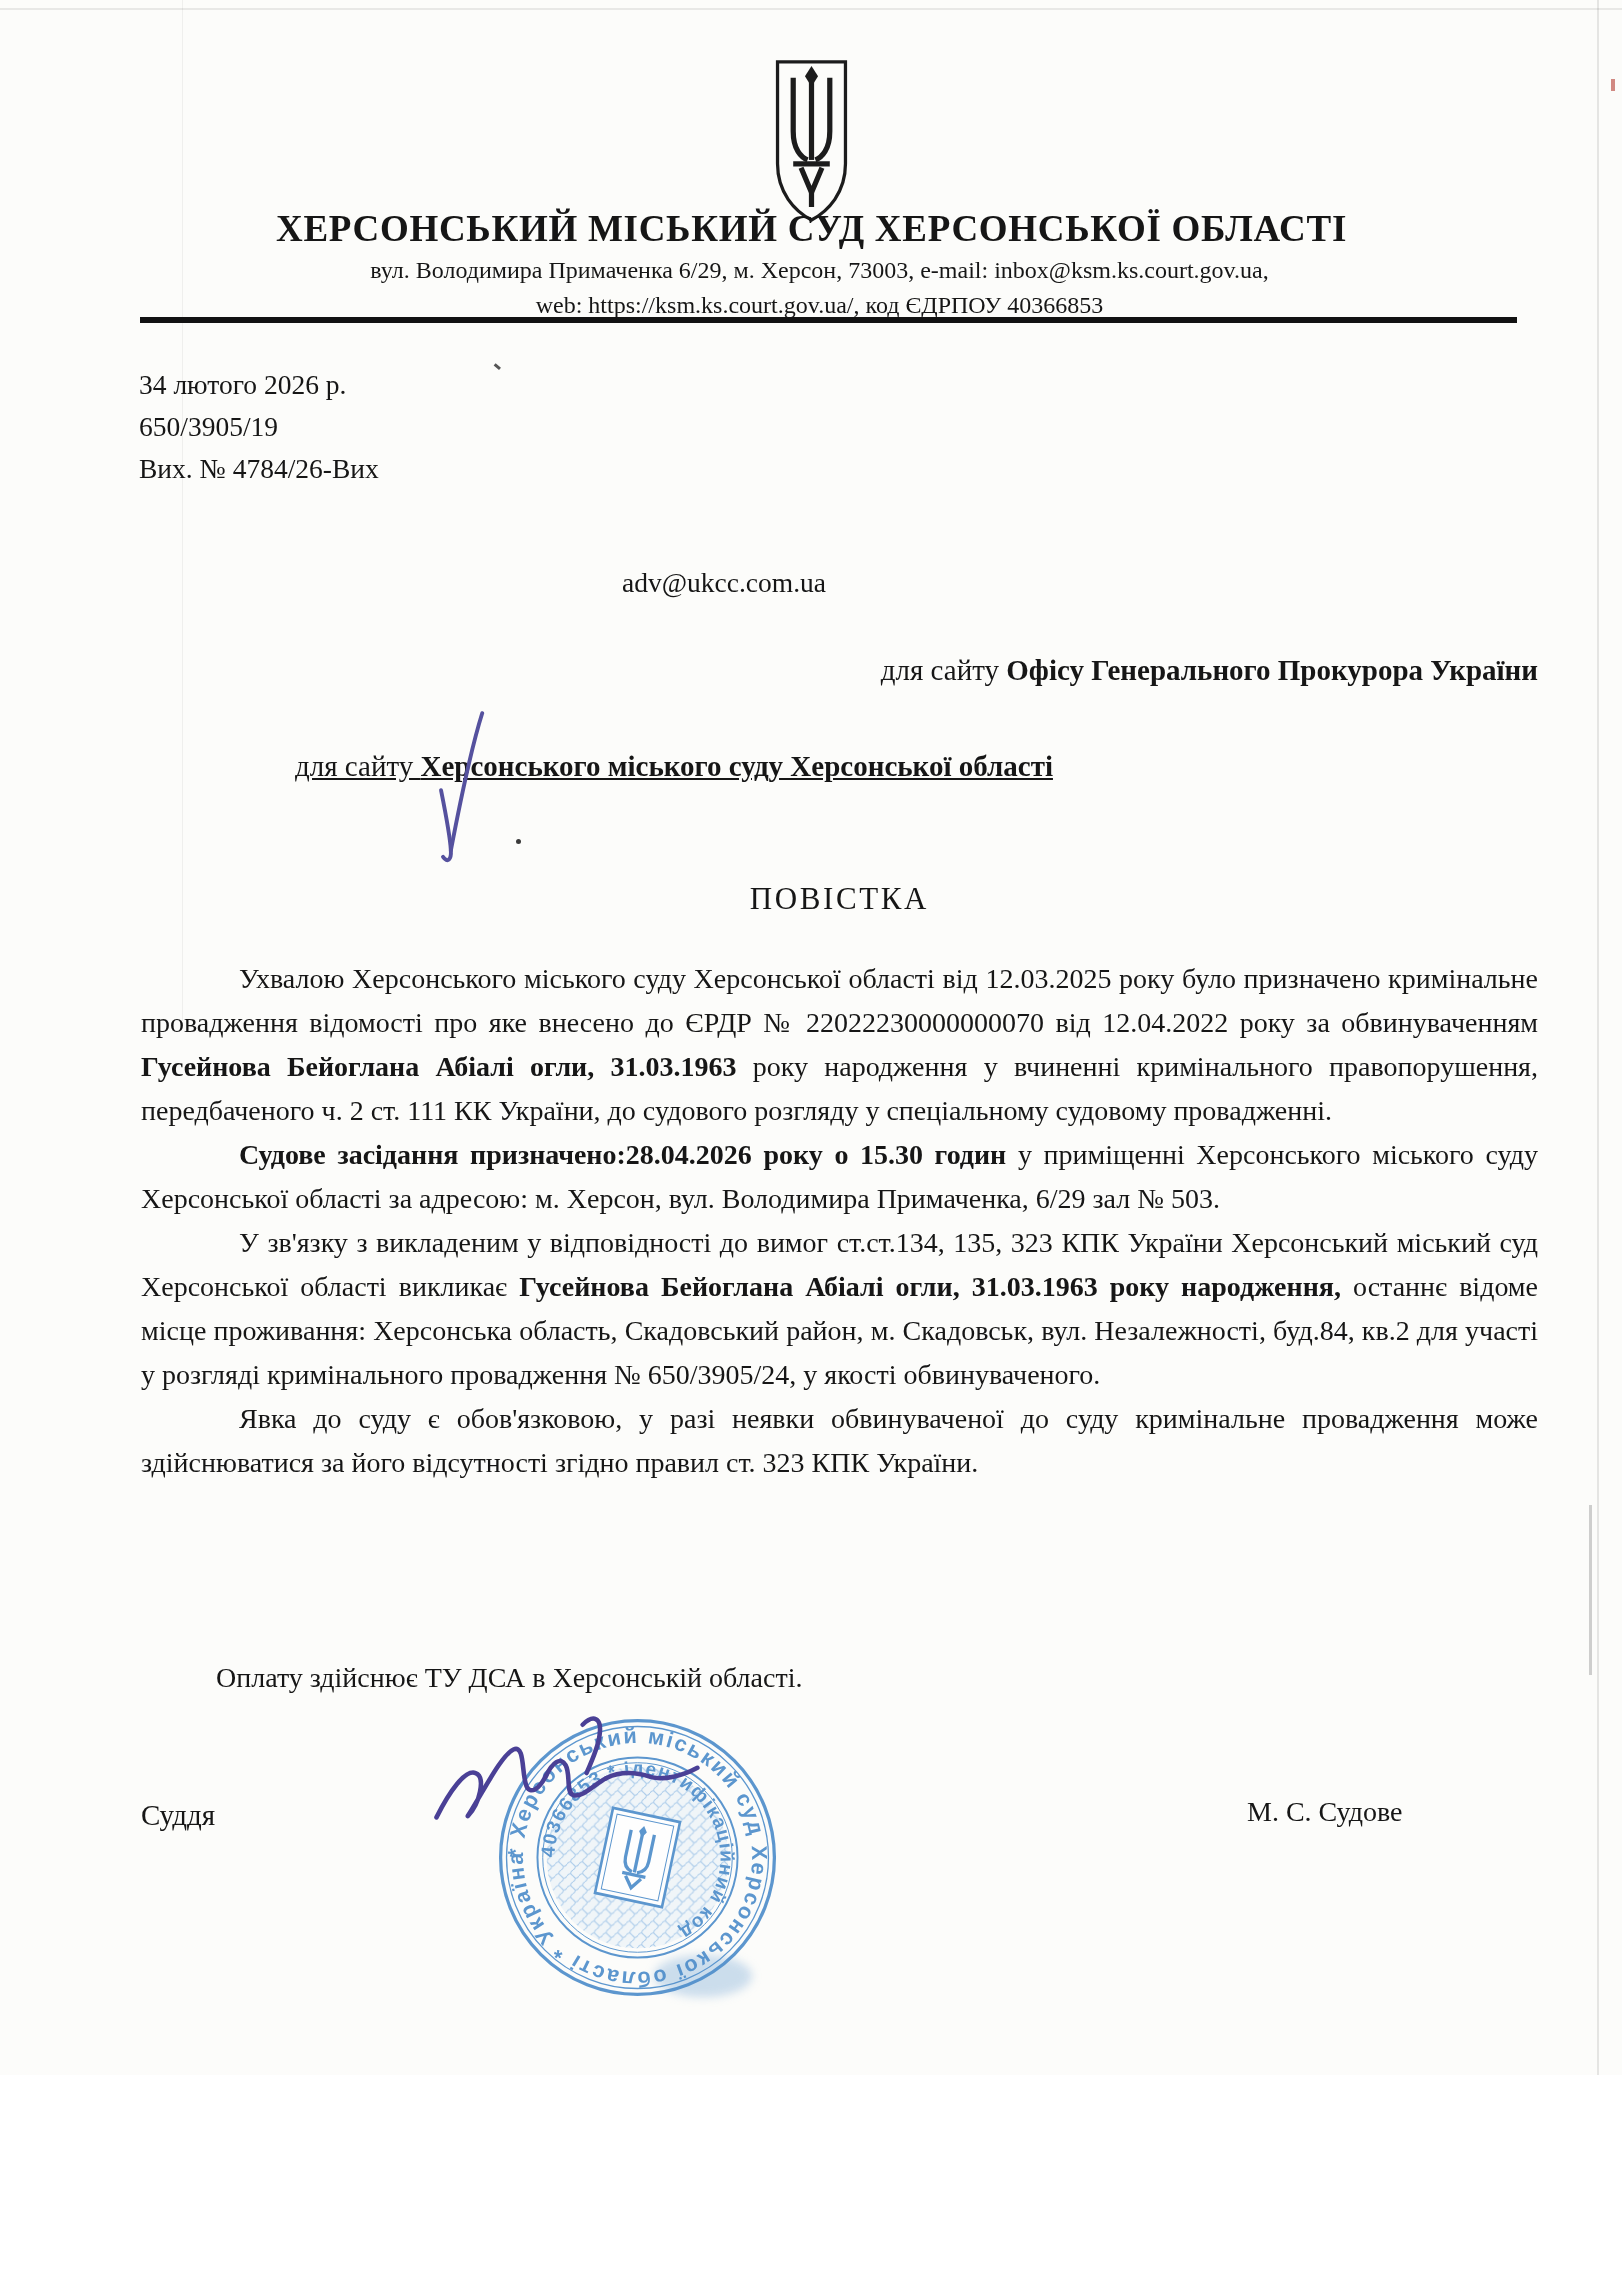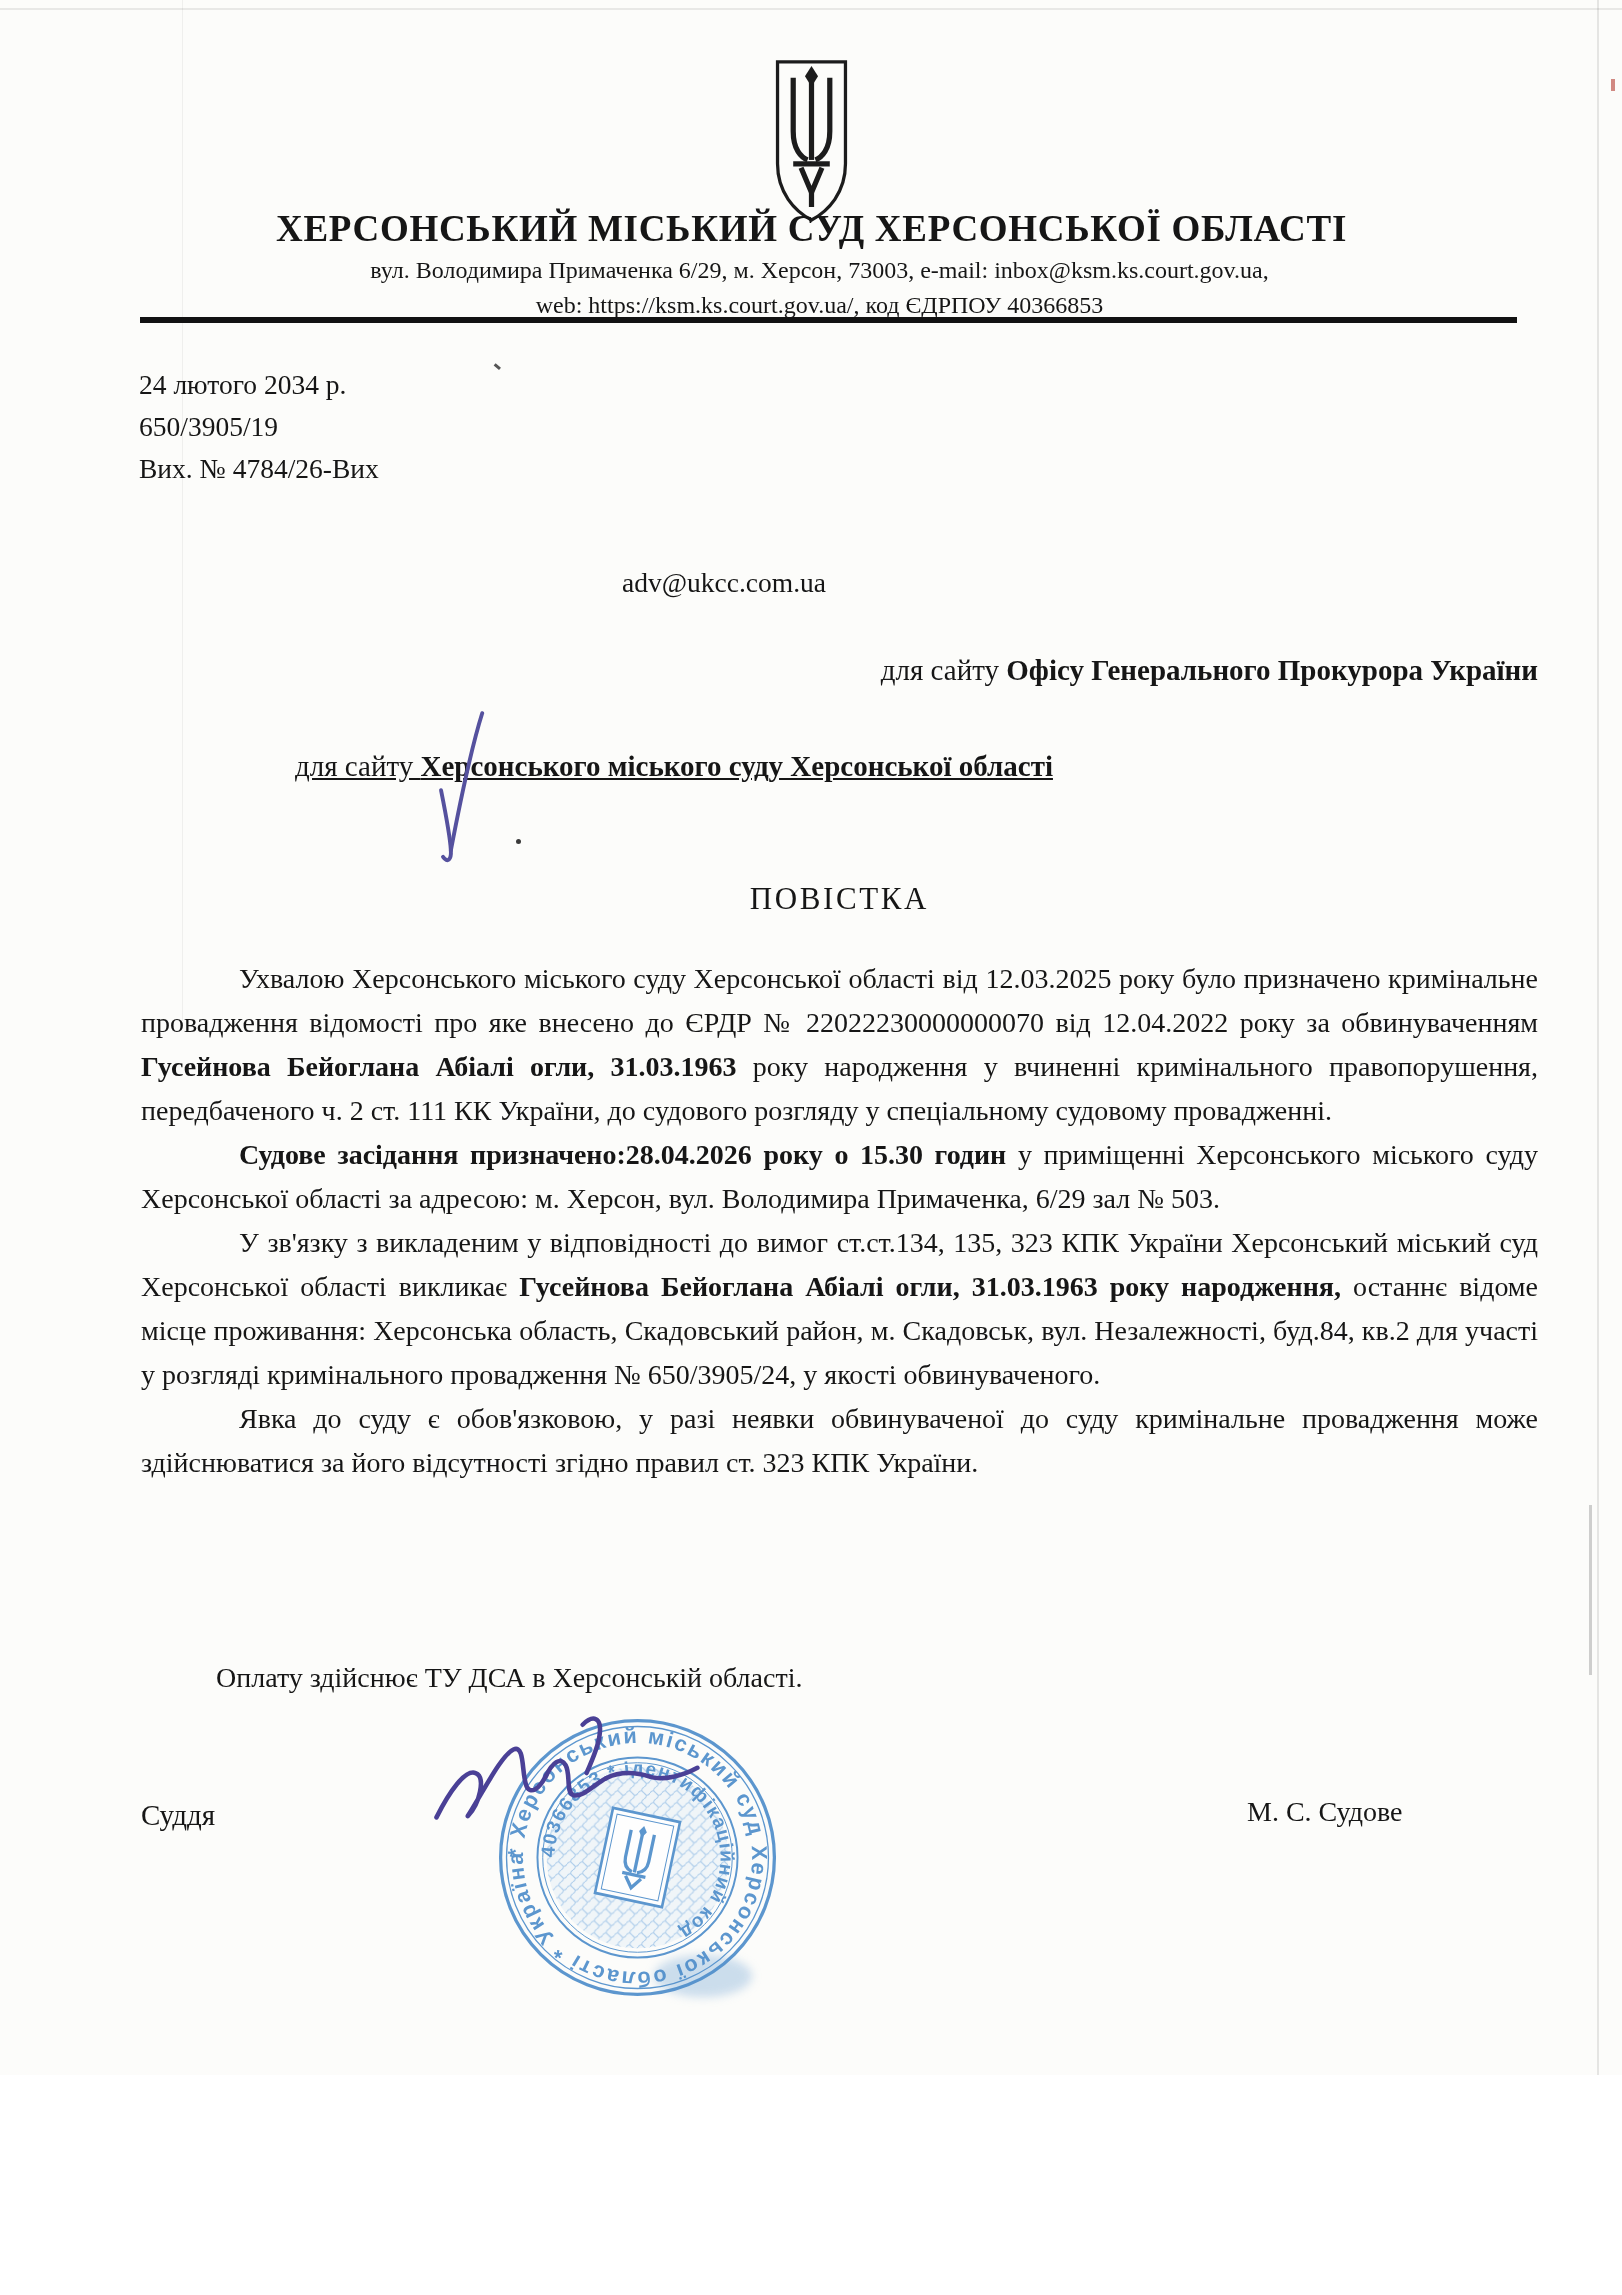--- a/index.html
+++ b/index.html
@@ -75,21 +75,21 @@
       <path d="M62,12 l10,16 -10,16 -10,-16 z" fill="#1c1c1c"></path>
     </svg>
   </div>
 
   <div class="abs court-name">ХЕРСОНСЬКИЙ МІСЬКИЙ СУД ХЕРСОНСЬКОЇ ОБЛАСТІ</div>
   <div class="abs addr" style="top:257px;">вул. Володимира Примаченка  6/29, м. Херсон, 73003, e-mail: inbox@ksm.ks.court.gov.ua,</div>
   <div class="abs addr" style="top:292px;">web: https://ksm.ks.court.gov.ua/, код ЄДРПОУ 40366853</div>
   <div class="abs rule"></div>
 
   <div class="abs meta">
-    <div>24 лютого 2034 р.</div>
+    <div>34 лютого 2026 р.</div>
     <div>650/3905/19</div>
     <div>Вих. № 4784/26-Вих</div>
   </div>
 
   <div class="abs r2">adv@ukcc.com.ua</div>
   <div class="abs r3" style="text-align:right;"><span>для сайту </span><span class="b">Офісу Генерального Прокурора України</span></div>
   <div class="abs r4" style="text-align:left;text-decoration:underline;"><span>для сайту </span><span class="b">Херсонського міського суду Херсонської області</span></div>
 
   <div class="abs checkmark-wrap">
     <svg width="54" height="160" viewBox="0 0 82 245">

